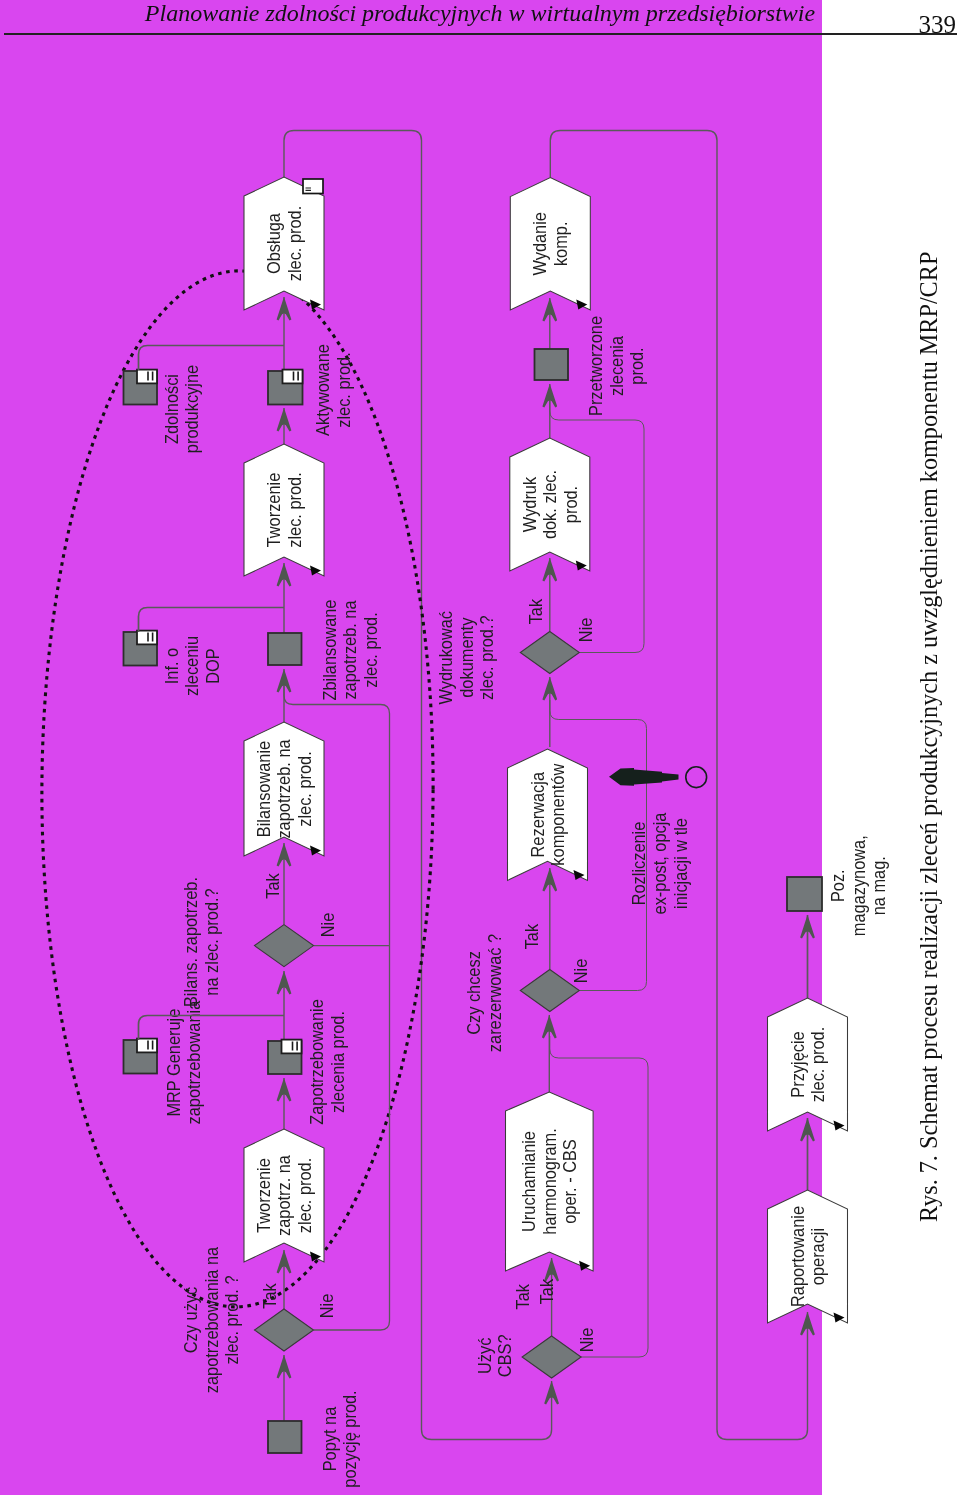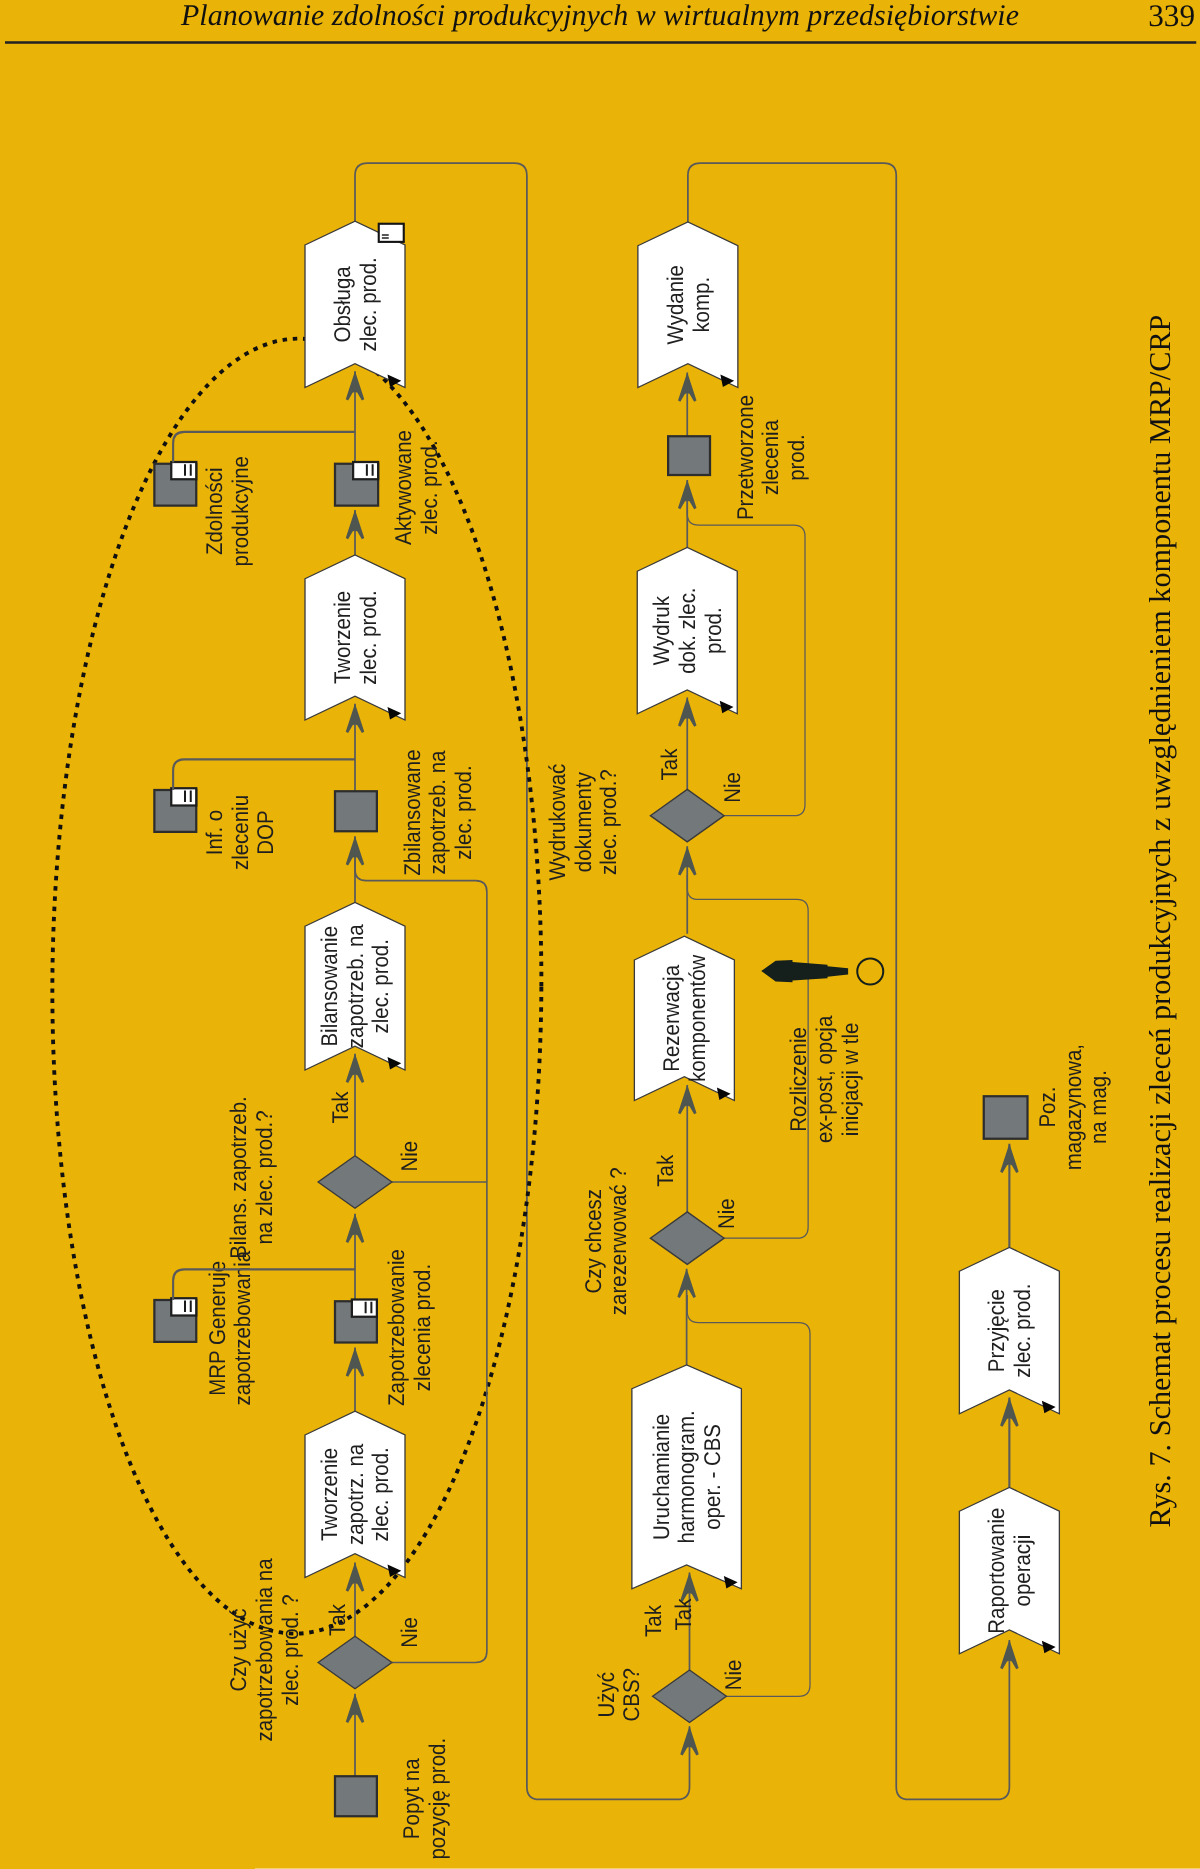--- a/index.html
+++ b/index.html
@@ -1,20 +1,20 @@
 <!DOCTYPE html>
 <html><head>
 <meta charset="utf-8">
 <style>
   html,body{margin:0;padding:0;background:#fff;}
   body{width:960px;height:1495px;overflow:hidden;}
-  .page{position:relative;width:960px;height:1495px;background:#eab308;}
+  .page{position:relative;width:822px;height:1495px;background:#d946ef;}
   .hdr-title{position:absolute;left:80px;top:0px;width:800px;text-align:center;
              font-family:"Liberation Serif",serif;font-style:italic;font-size:24px;color:#111;}
-  .hdr-page{position:absolute;left:860px;top:0px;width:96px;text-align:right;
+  .hdr-page{position:absolute;left:860px;top:11px;width:96px;text-align:right;
             font-family:"Liberation Serif",serif;font-size:25px;color:#111;}
   .hdr-rule{position:absolute;left:4px;top:33px;width:953px;height:2.4px;background:#222;}
   .caption{position:absolute;left:0;top:0;font-family:"Liberation Serif",serif;font-size:24.2px;color:#111;white-space:nowrap;}
   #diagram{position:absolute;left:0;top:0;}
   #diagram text{fill:#1f1f1f;}
 </style>
 </head>
 <body>
 
 <div class="page">

